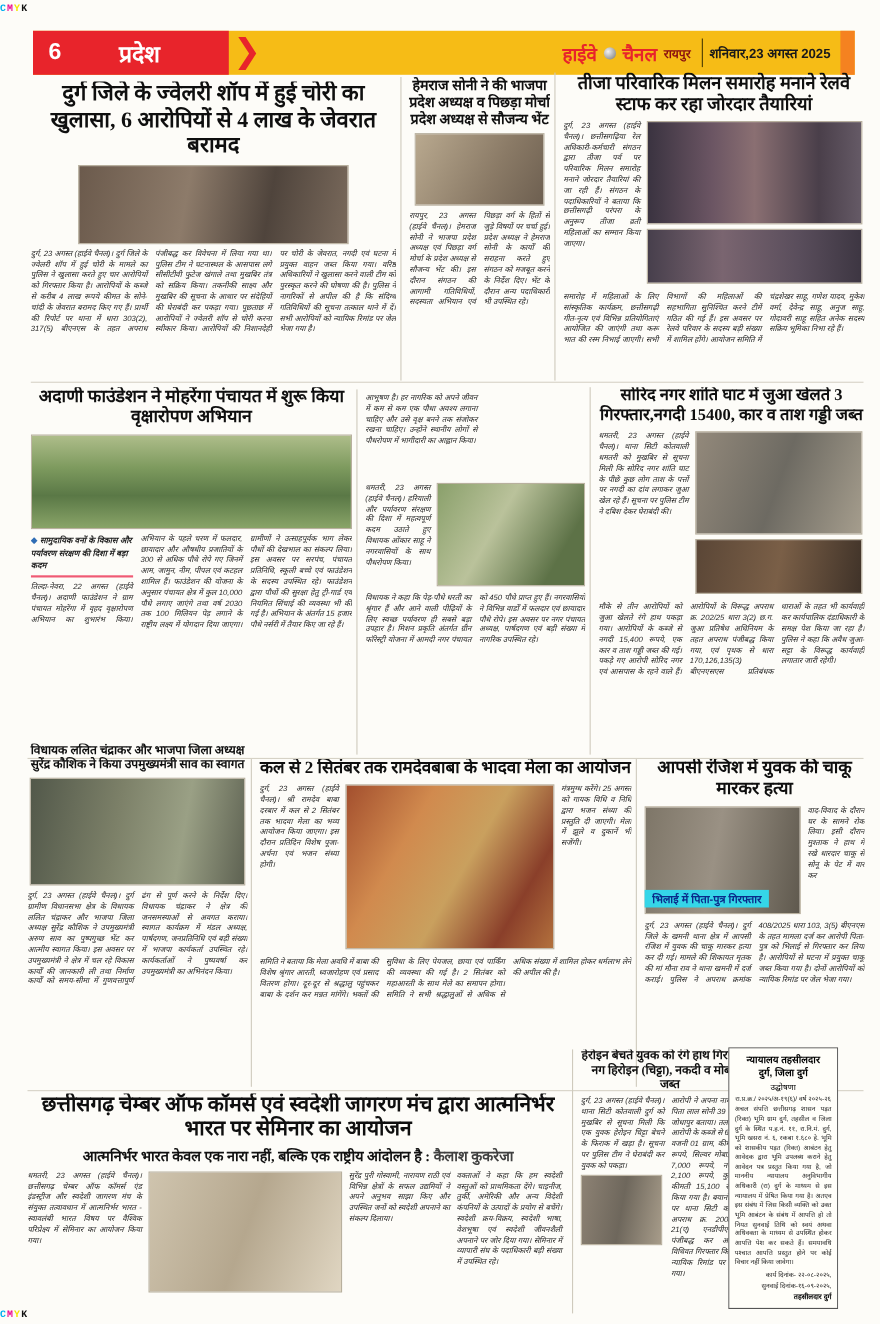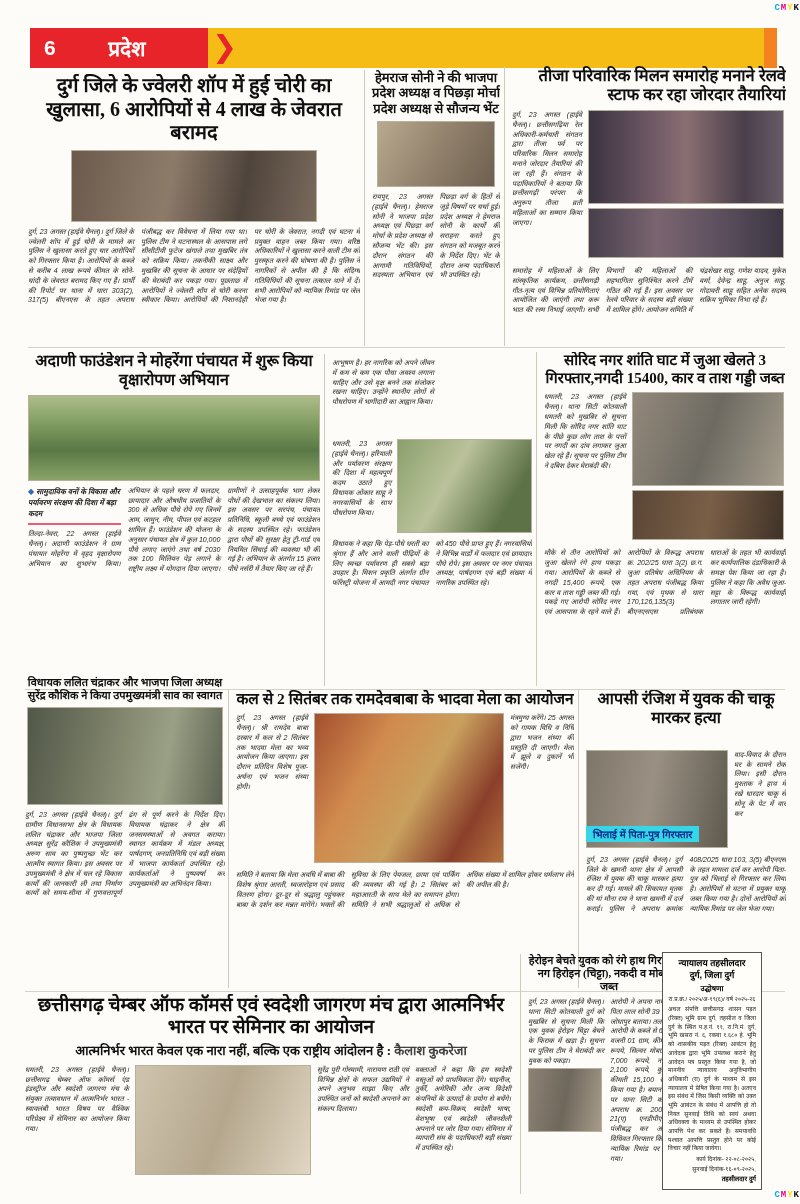--- a/index.html
+++ b/index.html
@@ -1,21 +1,21 @@
 <!DOCTYPE html>
 <html><head>
 <meta charset="utf-8">
 <style>
   * { box-sizing: border-box; margin: 0; padding: 0; }
   html,body { background:#e9e9e9; }
   body { font-family:"Liberation Sans","DejaVu Sans",sans-serif; }
   .page { position:relative; width:800px; height:1204px; margin:0 auto; background:#fdfcf8; overflow:hidden; }
 
   
-  .cmyk { position:absolute; left:0; right:0; text-align:right; font-size:9px; font-weight:bold; letter-spacing:1px; font-family:"Liberation Mono","DejaVu Sans Mono",monospace; }
+  .cmyk { position:absolute; left:0; right:0; text-align:left; font-size:9px; font-weight:bold; letter-spacing:1px; font-family:"Liberation Mono","DejaVu Sans Mono",monospace; }
   .cmyk .c{color:#00aeef}.cmyk .m{color:#ec008c}.cmyk .y{color:#f4e400}.cmyk .k{color:#111}
 
   
   .hdr { position:absolute; left:30px; top:28px; width:747px; height:40px; background:#f6bc16; display:flex; align-items:center; }
   .hdr-red { position:absolute; left:0; top:0; width:178px; height:40px; background:#e8242b; display:flex; align-items:center; }
   .hdr-num { color:#fff; font-weight:bold; font-size:21px; margin-left:14px; }
   .hdr-sec { color:#fff; font-weight:bold; font-size:21px; margin:0 auto; padding-right:10px; }
   .hdr-chev { position:absolute; left:182px; top:-1px; color:#e8242b; font-size:30px; font-weight:bold; line-height:40px; }
   .hdr-right { position:absolute; right:22px; top:0; height:40px; display:flex; align-items:center; gap:6px; }
   .mast { color:#e8242b; font-weight:bold; font-size:17px; }
@@ -23,21 +23,21 @@
   .hdr-city { color:#8a1010; font-weight:bold; font-size:11px; margin-right:4px; }
   .hdr-div { width:1px; height:26px; background:#4a3a00; }
   .hdr-date { color:#1a1a1a; font-weight:bold; font-size:12px; }
   .hdr-orange { position:absolute; right:0; top:0; width:13px; height:40px; background:#f58220; }
 
   
   .art { position:absolute; overflow:hidden; }
   .hl { font-weight:bold; color:#0f0f0f; text-align:center; line-height:1.18; font-family:"Liberation Serif","DejaVu Serif",serif; }
   .hl1 { font-size:20px; }
   .hl2 { font-size:13px; }
-  .hl3 { font-size:16.5px;text-align:right; }
+  .hl3 { font-size:16.5px; }
   .hl4 { font-size:16px; }
   .hl5 { font-size:15px; }
   .hl7 { font-size:11px; }
   .hl8 { font-size:15.5px; }
   .hl9 { font-size:19px; }
   .bodytxt { font-size:7px; line-height:1.4; text-align:justify; color:#1d1d1d;font-style:italic; }
   .cols2 { column-count:2; column-gap:7px; }
   .cols3 { column-count:3; column-gap:7px; }
 
   .photo { border:1px solid #b8b09e; }
@@ -62,21 +62,21 @@
   .vrule { border-left:1px solid #cfcabd; padding-left:7px; }
 
   .capwrap { position:relative; }
   .capband { position:absolute; left:0; bottom:8px; background:#35d6e8; color:#0a2a8a; font-weight:bold; font-size:10px; padding:1px 7px; white-space:nowrap; }
 
   .subhead { font-weight:bold; font-size:13px; text-align:center; color:#111; margin-top:2px; font-family:"Liberation Serif","DejaVu Serif",serif; }
   .subhead .red { color:#404040; }
 
   .court { border:1.5px solid #555; padding:5px 5px; background:#fffef9; }
   .court-t1 { font-weight:bold; font-size:9px; text-align:center; line-height:1.3; }
-  .court-sub { font-weight:bold; font-size:7.5px; text-align:center; margin:2px 0; }
+  .court-sub { font-weight:normal; font-size:7.5px; text-align:center; margin:2px 0; }
   .court-ref { font-size:6px; text-align:center; color:#222; }
   .court-body { font-size:6px; line-height:1.45; text-align:justify; color:#222; margin-top:2px; }
   .court-date { font-size:6px; text-align:right; color:#222; margin-top:2px; }
   .court-sign { font-size:6.5px; font-weight:bold; text-align:right; margin-top:1px; }
 
   .hline { position:absolute; height:1px; background:#d6d2c6; }
 </style>
 </head>
 <body>
 
@@ -85,20 +85,28 @@
   <div class="cmyk" style="top:3px;">
     <span class="c">C</span><span class="m">M</span><span class="y">Y</span><span class="k">K</span>
   </div>
 
   <div class="hdr">
     <div class="hdr-red">
       <span class="hdr-num">6</span>
       <span class="hdr-sec">प्रदेश</span>
     </div>
     <span class="hdr-chev">❯</span>
+    <div class="hdr-right">
+      <span class="mast">हाईवे</span>
+      <span class="mast-logo"></span>
+      <span class="mast">चैनल</span>
+      <span class="hdr-city">रायपुर</span>
+      <span class="hdr-div"></span>
+      <span class="hdr-date">शनिवार,23 अगस्त 2025</span>
+    </div>
     <div class="hdr-orange"></div>
   </div>
 
   <div class="hline" style="left:28px;top:347px;width:757px;"></div>
   <div class="hline" style="left:25px;top:689px;width:760px;"></div>
   <div class="hline" style="left:25px;top:991px;width:760px;"></div>
 
   <article class="art" style="left:28px;top:74px;width:332px;height:272px;">
     <h1 class="hl hl1">दुर्ग जिले के ज्वेलरी शॉप में हुई चोरी का खुलासा, 6 आरोपियों से 4 लाख के जेवरात बरामद</h1>
     <div class="photo ph-jewelry" style="width:246px;height:72px;margin:5px auto 5px;"></div>
@@ -169,21 +177,21 @@
     <div class="flexrow" style="margin-top:5px;height:152px;">
       <div class="bodytxt" style="width:72px;">दुर्ग, 23 अगस्त (हाईवे चैनल)। श्री रामदेव बाबा दरबार में कल से 2 सितंबर तक भादवा मेला का भव्य आयोजन किया जाएगा। इस दौरान प्रतिदिन विशेष पूजा-अर्चना एवं भजन संध्या होगी।</div>
       <div class="photo ph-temple" style="width:190px;height:150px;"></div>
       <div class="bodytxt" style="width:64px;">मंत्रमुग्ध करेंगे। 25 अगस्त को गायक विधि व निधि द्वारा भजन संध्या की प्रस्तुति दी जाएगी। मेला में झूले व दुकानें भी सजेंगी।</div>
     </div>
     <div class="bodytxt cols3" style="height:108px;margin-top:5px;">समिति ने बताया कि मेला अवधि में बाबा की विशेष श्रृंगार आरती, ध्वजारोहण एवं प्रसाद वितरण होगा। दूर-दूर से श्रद्धालु पहुंचकर बाबा के दर्शन कर मन्नत मांगेंगे। भक्तों की सुविधा के लिए पेयजल, छाया एवं पार्किंग की व्यवस्था की गई है। 2 सितंबर को महाआरती के साथ मेले का समापन होगा। समिति ने सभी श्रद्धालुओं से अधिक से अधिक संख्या में शामिल होकर धर्मलाभ लेने की अपील की है।</div>
   </article>
 
   <article class="art vrule" style="left:578px;top:690px;width:208px;height:298px;">
     <h2 class="hl hl4">आपसी रंजिश में युवक की चाकू मारकर हत्या</h2>
-    <div class="flexrow" style="margin-top:22px;height:100px;">
+    <div class="flexrow" style="margin-top:5px;height:100px;">
       <div class="capwrap" style="width:142px;">
         <div class="photo ph-lineup" style="width:142px;height:98px;"></div>
         <div class="capband">भिलाई में पिता-पुत्र गिरफ्तार</div>
       </div>
       <div class="bodytxt" style="width:54px;">वाद-विवाद के दौरान घर के सामने रोक लिया। इसी दौरान मुश्ताक ने हाथ में रखे धारदार चाकू से सोनू के पेट में वार कर</div>
     </div>
     <div class="bodytxt cols2" style="height:132px;margin-top:5px;">दुर्ग, 23 अगस्त (हाईवे चैनल)। दुर्ग जिले के खमनी थाना क्षेत्र में आपसी रंजिश में युवक की चाकू मारकर हत्या कर दी गई। मामले की शिकायत मृतक की मां मौना राव ने थाना खमनी में दर्ज कराई। पुलिस ने अपराध क्रमांक 408/2025 धारा 103, 3(5) बीएनएस के तहत मामला दर्ज कर आरोपी पिता-पुत्र को भिलाई से गिरफ्तार कर लिया है। आरोपियों से घटना में प्रयुक्त चाकू जब्त किया गया है। दोनों आरोपियों को न्यायिक रिमांड पर जेल भेजा गया।</div>
   </article>
 
   <article class="art" style="left:25px;top:994px;width:492px;height:198px;">

